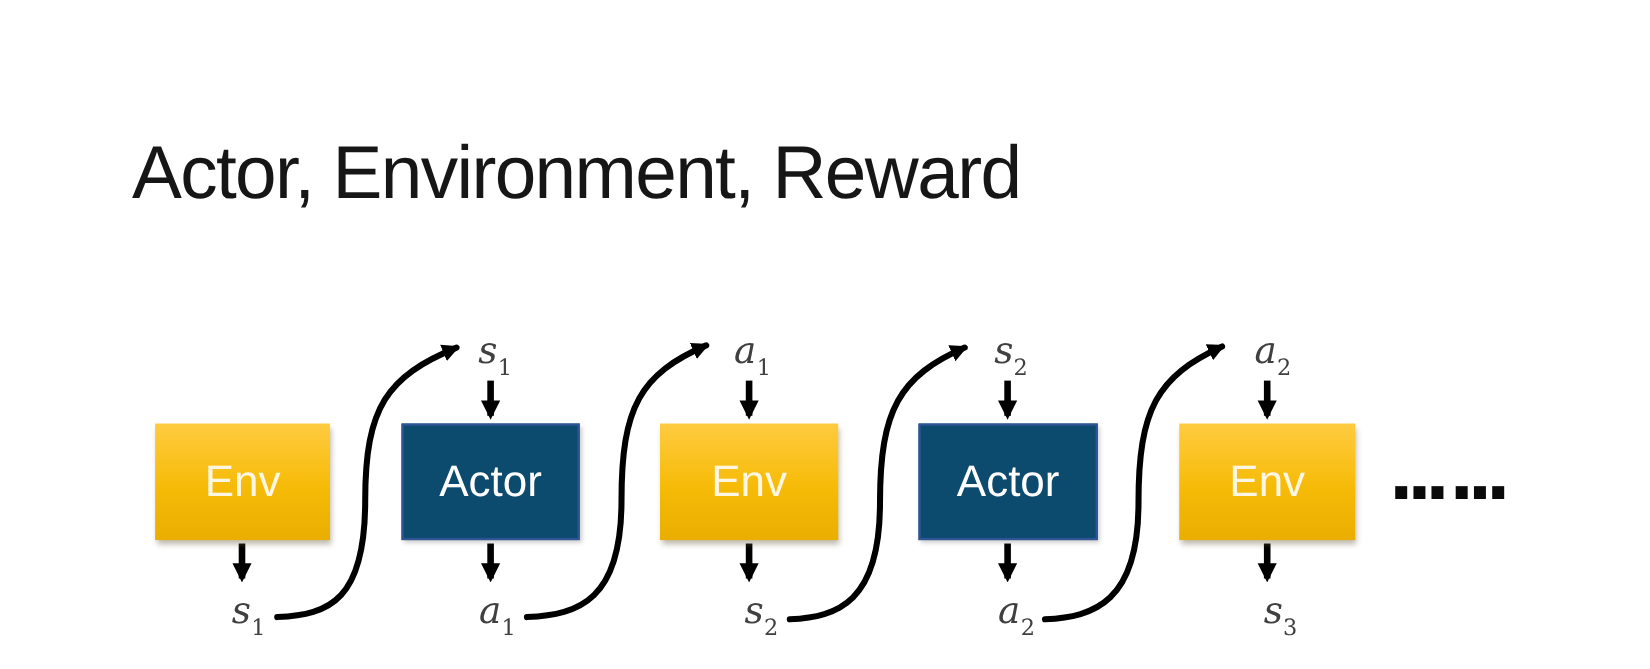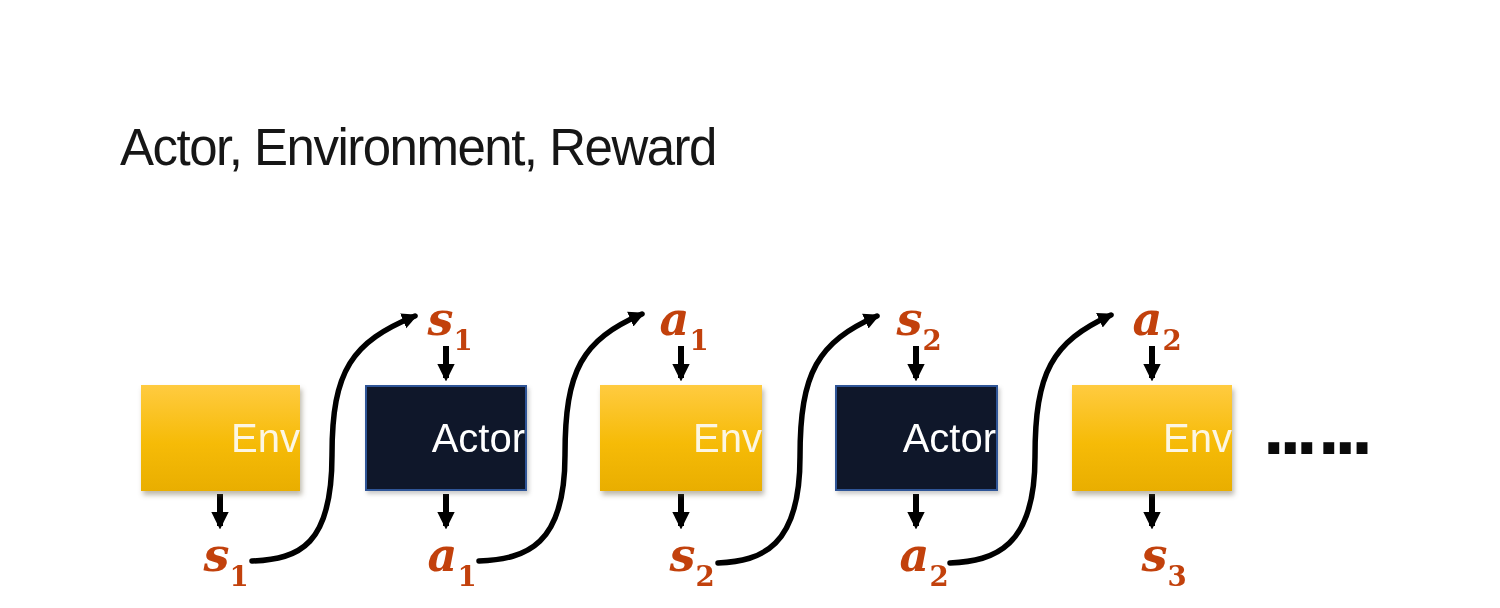--- a/index.html
+++ b/index.html
@@ -7,61 +7,60 @@
     position:relative;
     width:1500px;height:608px;
     background:#ffffff;
     overflow:hidden;
     font-family:"Liberation Sans",sans-serif;
   }
   
   .slide-title{
     position:absolute;
     left:120px;top:118px;
-    font-size:51px;
+    font-size:68px;
     letter-spacing:-1.5px;
     font-weight:400;
     color:#161616;
     white-space:nowrap;
   }
   
   #arrow-layer{
     position:absolute;left:0;top:0;width:1500px;height:608px;
     pointer-events:none;
   }
   
   .node{
     position:absolute;
     top:385px;height:106px;
-    display:flex;align-items:center;justify-content:flex-end;
+    display:flex;align-items:center;justify-content:center;
     font-size:40px;
     color:#ffffff;
     box-sizing:border-box;
   }
   .node.env{
     background:linear-gradient(180deg,#FFCB40 0%,#F6BB07 55%,#E9AE00 100%);
     box-shadow:2px 4px 5px rgba(110,100,70,0.45);
     color:#FCF6E3;
   }
   .node.actor{
-    background:#0f172a;
+    background:#0c4a6e;
     border:2.5px solid #2F5597;
     box-shadow:2px 3px 4px rgba(80,80,80,0.30);
   }
   
   .mlabel{
     position:absolute;
     transform:translateX(-50%);
     font-family:"DejaVu Serif",serif;
     font-style:italic;
-    font-size:46px;
+    font-size:34px;
     line-height:46px;
-    color:#c2410c;
+    color:#404040;
     white-space:nowrap;
-    font-weight:bold;
   }
   .mlabel sub{
     font-style:normal;
     font-size:0.60em;
     line-height:0;
     position:relative;
     top:0.18em;
     left:0.01em;
   }
   .mlabel.top{top:296px;}

